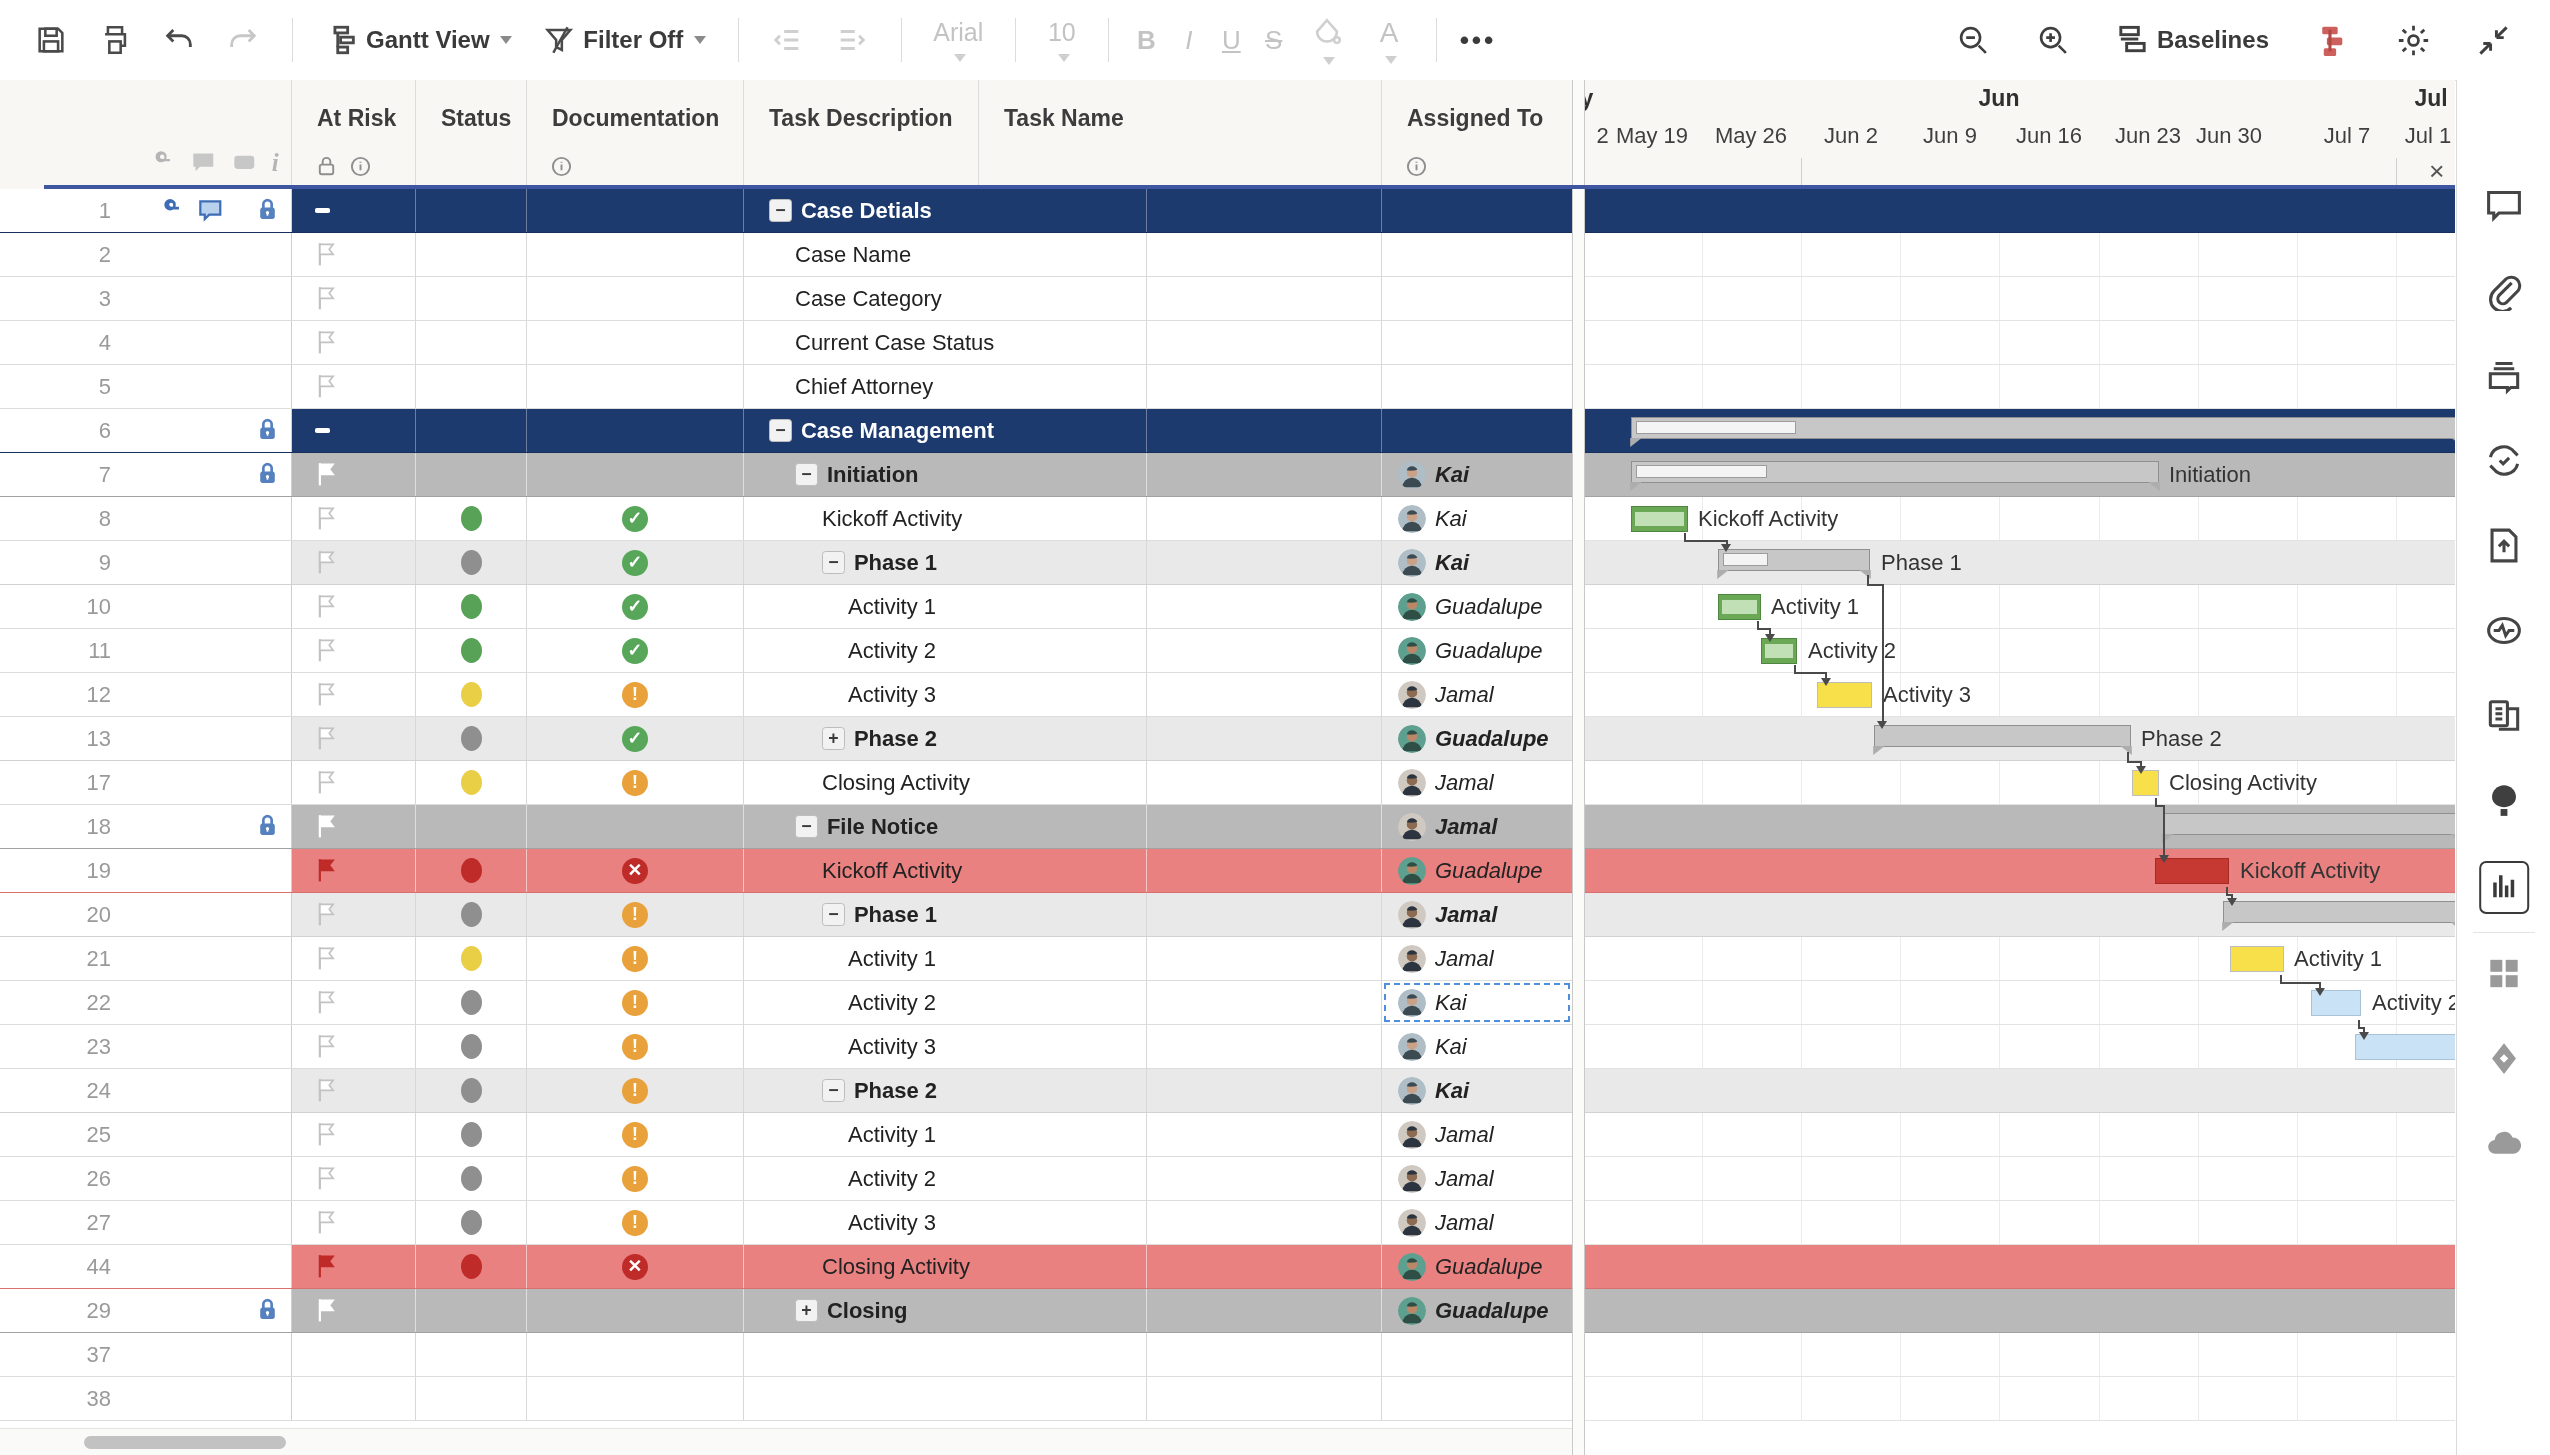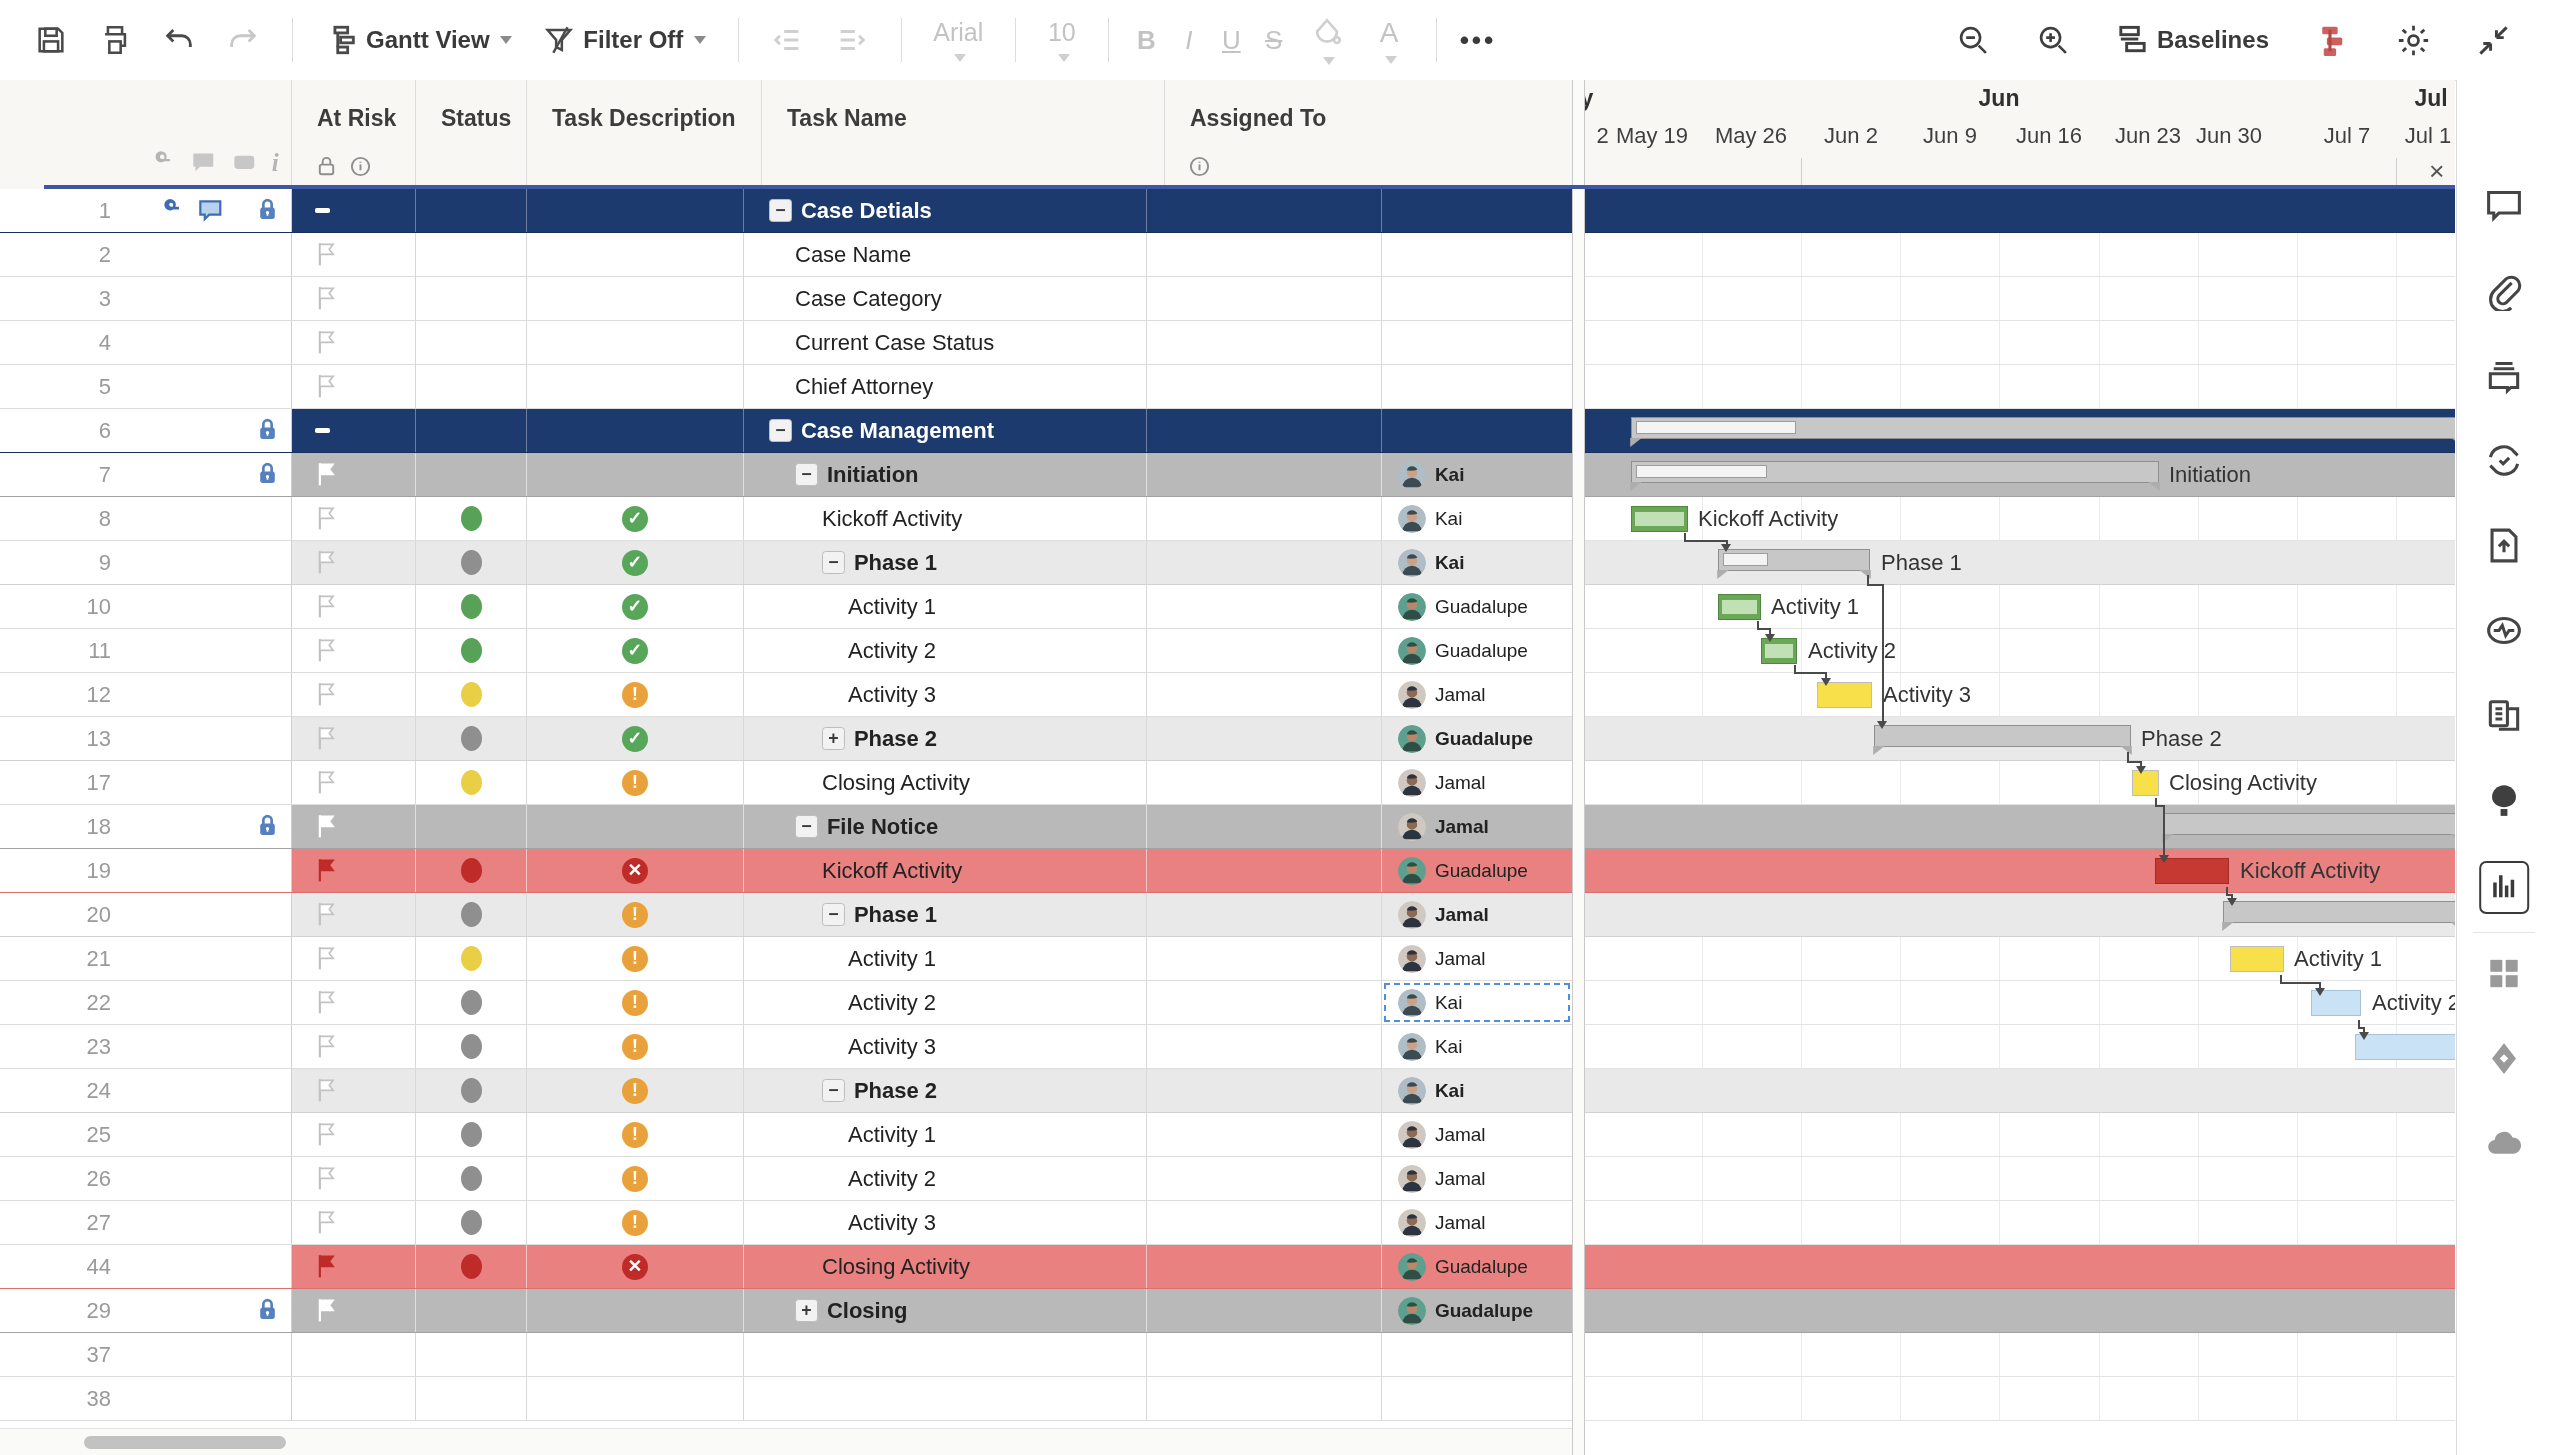--- a/index.html
+++ b/index.html
@@ -30,21 +30,21 @@
   .row{display:flex;height:44px;box-sizing:border-box;border-bottom:0.9px solid #dcdcdc;background:#fff;}
   .row .cell{box-sizing:border-box;border-right:0.9px solid #d8d8d8;position:relative;display:flex;align-items:center;}
   .gut{width:292px;display:flex;align-items:center;position:relative;border-right:0.9px solid #cfcfcf;box-sizing:border-box;background:#fff;}
   .num{width:111px;text-align:right;font-size:22px;color:#9a9a9a;}
   .gicon{position:absolute;top:8px;}
   .c-atrisk{width:124px;padding-left:23px;}
   .c-status{width:111px;justify-content:center;}
   .c-doc{width:217px;justify-content:center;}
   .c-task{width:403px;font-size:22px;}
   .c-desc{width:235px;}
-  .c-assigned{width:190px;padding-left:16px;font-size:19px;border-right:none !important;}
+  .c-assigned{width:190px;padding-left:16px;font-size:22px;border-right:none !important;font-style:italic;}
   .t-blue{background:#1c3a6e;border-bottom-color:#16305c;}
   .t-blue .cell{border-right-color:rgba(255,255,255,.35);}
   .t-blue .c-task{color:#fff;font-weight:700;}
   .t-dark{background:#b9b9b9;border-bottom-color:#a2a2a2;}
   .t-dark .cell{border-right-color:rgba(255,255,255,.55);}
   .t-light{background:#e9e9e9;border-bottom-color:#d2d2d2;}
   .t-red{background:#e98181;border-bottom-color:#d97070;}
   .t-red .cell{border-right-color:rgba(255,255,255,.55);}
   .bold{font-weight:700;}
   .dot{width:21px;height:25px;border-radius:50%;}
@@ -250,20 +250,29 @@
           <path d="M8 10V7a4 4 0 0 1 8 0v3"></path>
         </svg>
       <svg width="23" height="23" viewBox="0 0 24 24" fill="none" stroke="#8e8e8e" stroke-width="2">
           <circle cx="12" cy="12" r="9"></circle>
           <path d="M12 10v6M12 7v1"></path>
         </svg>
     </span>
   </div>
   <div class="hcell" style="width:111px">
     <span class="hl">Status</span>
+  </div>
+  <div class="hcell" style="width:217px">
+    <span class="hl">Documentation</span>
+    <span class="hsub">
+        <svg width="23" height="23" viewBox="0 0 24 24" fill="none" stroke="#8e8e8e" stroke-width="2">
+          <circle cx="12" cy="12" r="9"></circle>
+          <path d="M12 10v6M12 7v1"></path>
+        </svg>
+      </span>
   </div>
   <div class="hcell" style="width:235px">
     <span class="hl">Task Description</span>
   </div>
   <div class="hcell" style="width:403px">
     <span class="hl">Task Name</span>
   </div>
   <div class="hcell" style="width:190px;border-right:none">
     <span class="hl">Assigned To</span>
     <span class="hsub">

